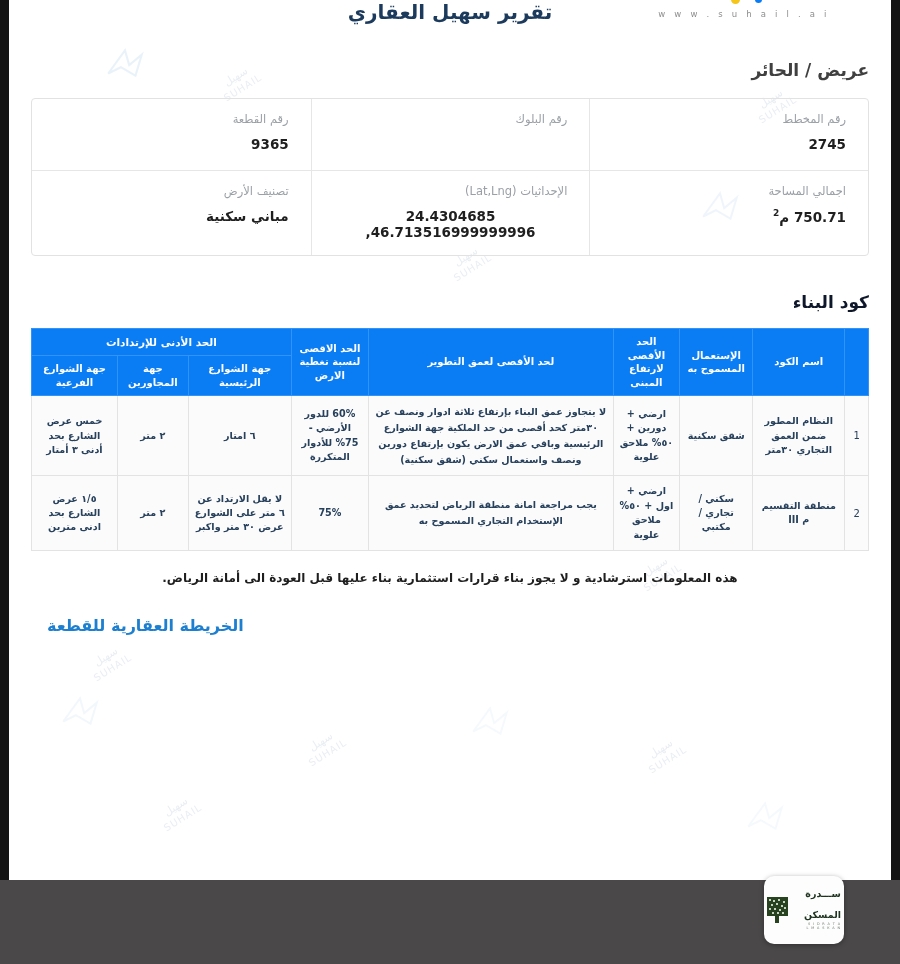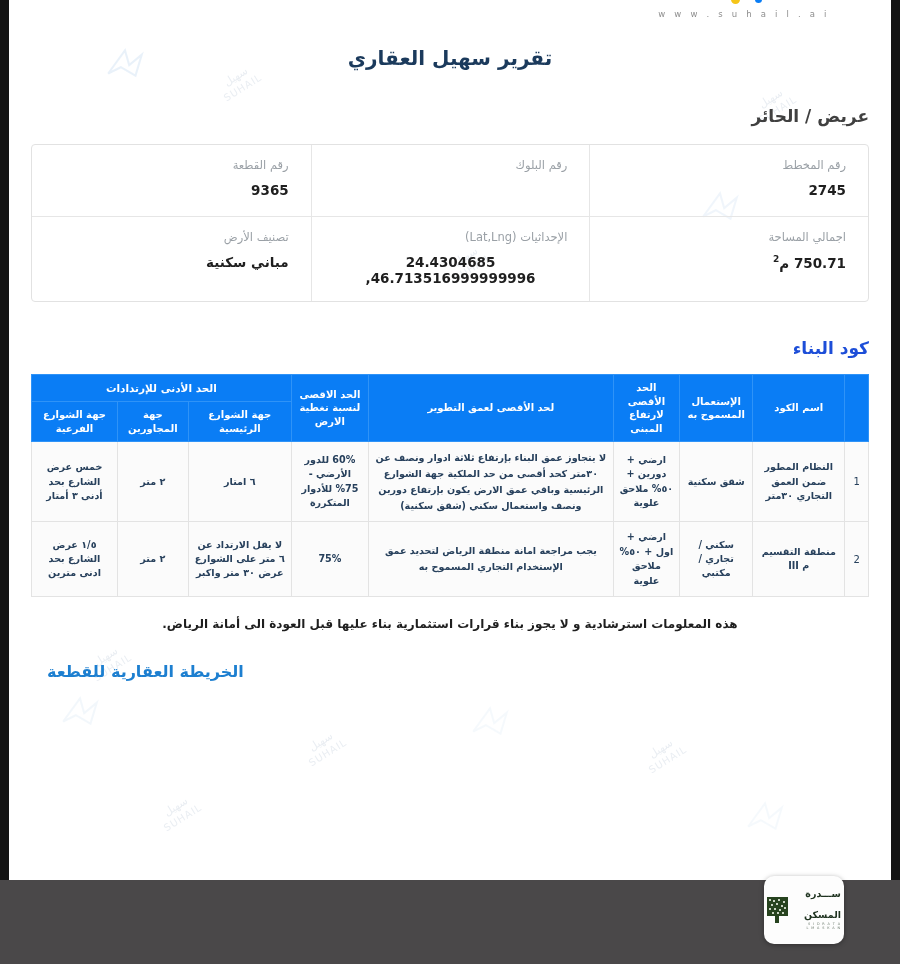--- a/index.html
+++ b/index.html
@@ -102,33 +102,32 @@
     position: relative;
     z-index: 2;
     padding: 0 22px 0 22px;
   }
 
   .doc-title {
     text-align: center;
     font-size: 20px;
     font-weight: bold;
     color: #1b3a5c;
-    margin-top: 46px;
     letter-spacing: 0;
   }
 
   .section-heading {
     font-size: 17px;
     font-weight: bold;
     color: #404040;
     text-align: right;
     margin-top: 36px;
     padding-left: 16px;
   }
-  .section-heading.accent-bold { color: #1d4ed8; }
+  .section-heading.accent-bold { color: #0f172a; }
 
   
   .info-table {
     margin-top: 18px;
     border: 1px solid #e2e2e2;
     border-radius: 4px;
     display: grid;
     grid-template-columns: 1fr 1fr 1fr;
     overflow: hidden;
     background: transparent;

